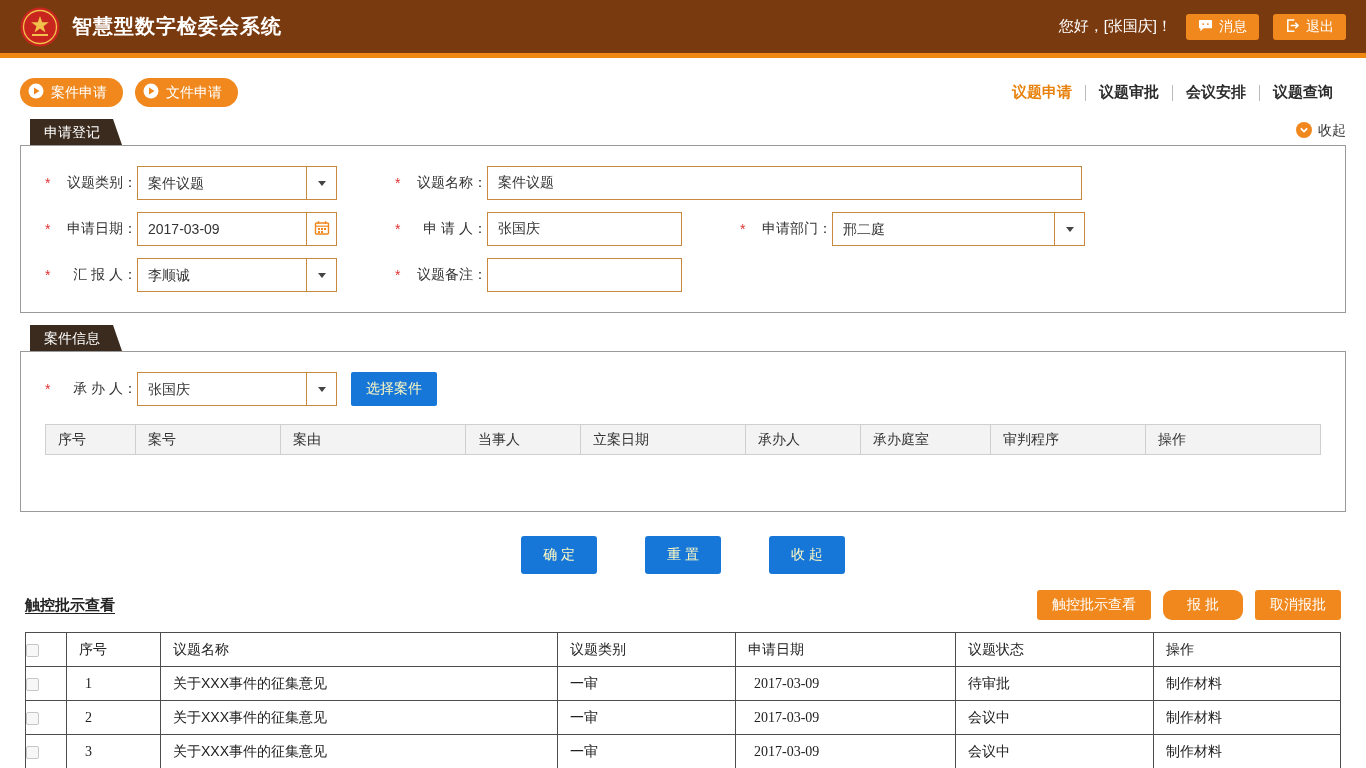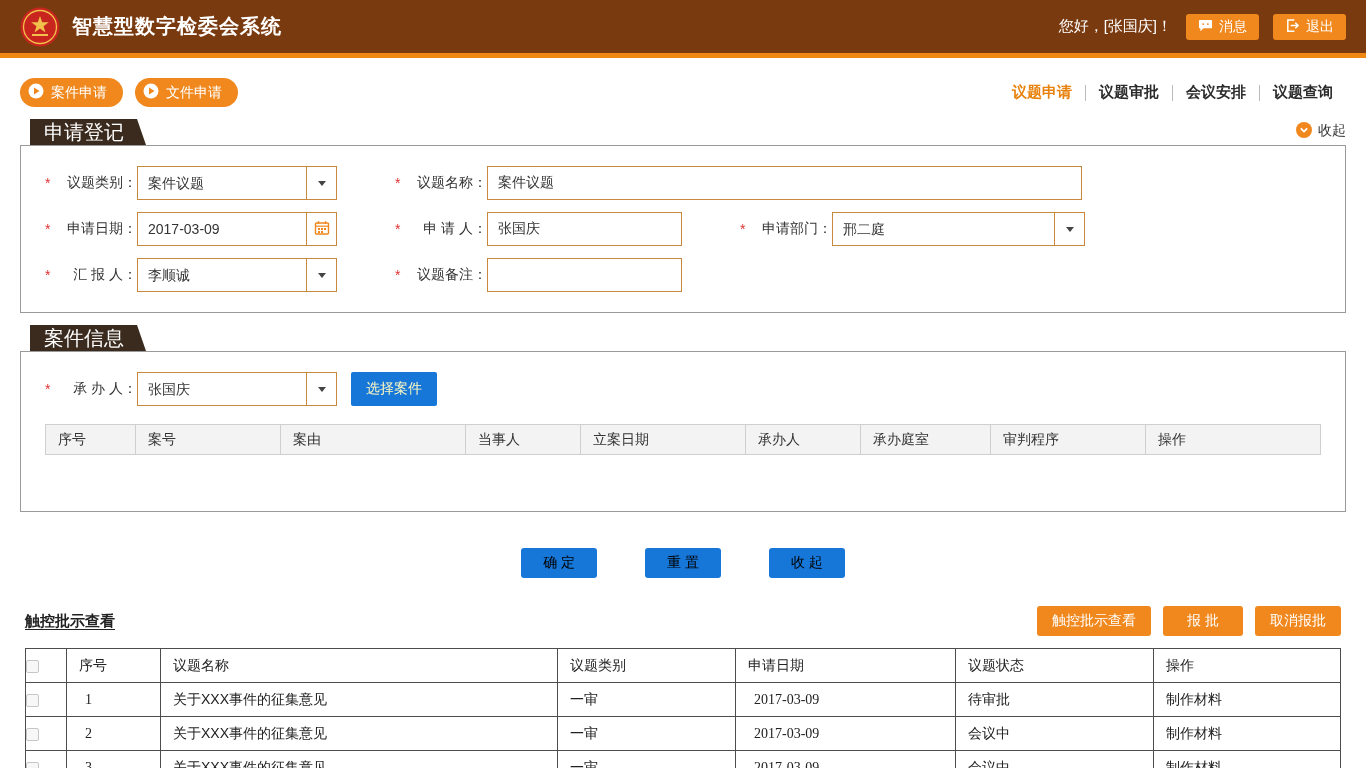--- a/index.html
+++ b/index.html
@@ -35,21 +35,21 @@
   }
   .top-nav { margin-left: auto; display: flex; align-items: center; }
   .nav-item { font-size: 15px; font-weight: 700; color: #2b2b2b; padding: 0 13px; cursor: pointer; }
   .nav-item.active { color: #e8820c; }
   .nav-divider { width: 1px; height: 16px; background: #bbb; }
 
   
   .section { margin: 12px 20px 0 20px; }
   .tab-row { display: flex; align-items: flex-end; }
   .section-tab {
-    display: inline-block; background: #3a2b1e; color: #fff; font-size: 20px;
+    display: inline-block; background: #3a2b1e; color: #fff; font-size: 14px;
     height: 26px; line-height: 26px; padding: 0 22px 0 14px; margin-left: 10px;
     clip-path: polygon(0 0, calc(100% - 9px) 0, 100% 100%, 0 100%);
   }
   .collapse-link { margin-left: auto; display: inline-flex; align-items: flex-start; gap: 6px; cursor: pointer; padding-bottom: 4px; }
   .panel { border: 1px solid #9a9a9a; background: #fff; }
   .panel.form-panel { padding: 20px 24px; }
   .panel.case-panel { padding: 20px 24px 56px 24px; }
 
   
   .form-row { display: flex; align-items: center; }
@@ -77,22 +77,22 @@
   }
   .case-table { width: 100%; border-collapse: collapse; margin-top: 18px; }
   .case-table th {
     background: #f3f3f3; border: 1px solid #cfcfcf; height: 30px;
     font-weight: 400; color: #333; text-align: left; padding-left: 12px; font-size: 14px;
   }
 
   
   .actions-row { text-align: center; margin-top: 20px; }
   .action-btn {
-    background: #1677d9; color: #000000; border: none; border-radius: 3px;
-    width: 76px; height: 30px; font-size: 14px; cursor: pointer; margin: 16px 22px; font-family: inherit;
+    background: #1677d9; color: #fef9c3; border: none; border-radius: 3px;
+    width: 76px; height: 38px; font-size: 14px; cursor: pointer; margin: 4px 22px; font-family: inherit;
   }
 
   
   .applied-section { margin: 12px 25px 0 25px; }
   .applied-head { display: flex; align-items: center; }
   .applied-title { font-size: 15px; font-weight: 700; color: #222; text-decoration: underline; text-underline-offset: 3px; }
   .applied-actions { margin-left: auto; display: flex; gap: 12px; }
   .orange-btn {
     background: #f0881e; color: #fff; border: none; border-radius: 3px;
     height: 30px; padding: 0 15px; font-size: 14px; cursor: pointer; font-family: inherit;
@@ -319,21 +319,21 @@
   <button class="action-btn">确 定</button>
   <button class="action-btn">重 置</button>
   <button class="action-btn">收 起</button>
 </div>
 
 <div class="applied-section">
   <div class="applied-head">
     <span class="applied-title">触控批示查看</span>
     <div class="applied-actions">
       <button class="orange-btn">触控批示查看</button>
-      <button class="orange-btn" style="width:80px;">报 批</button>
+      <button class="orange-btn" style="width:80px;border-radius:9px;">报 批</button>
       <button class="orange-btn">取消报批</button>
     </div>
   </div>
 
   <table class="topics-table">
     <colgroup>
       <col style="width:41px">
         <col style="width:94px">
         <col style="width:397px">
         <col style="width:178px">

